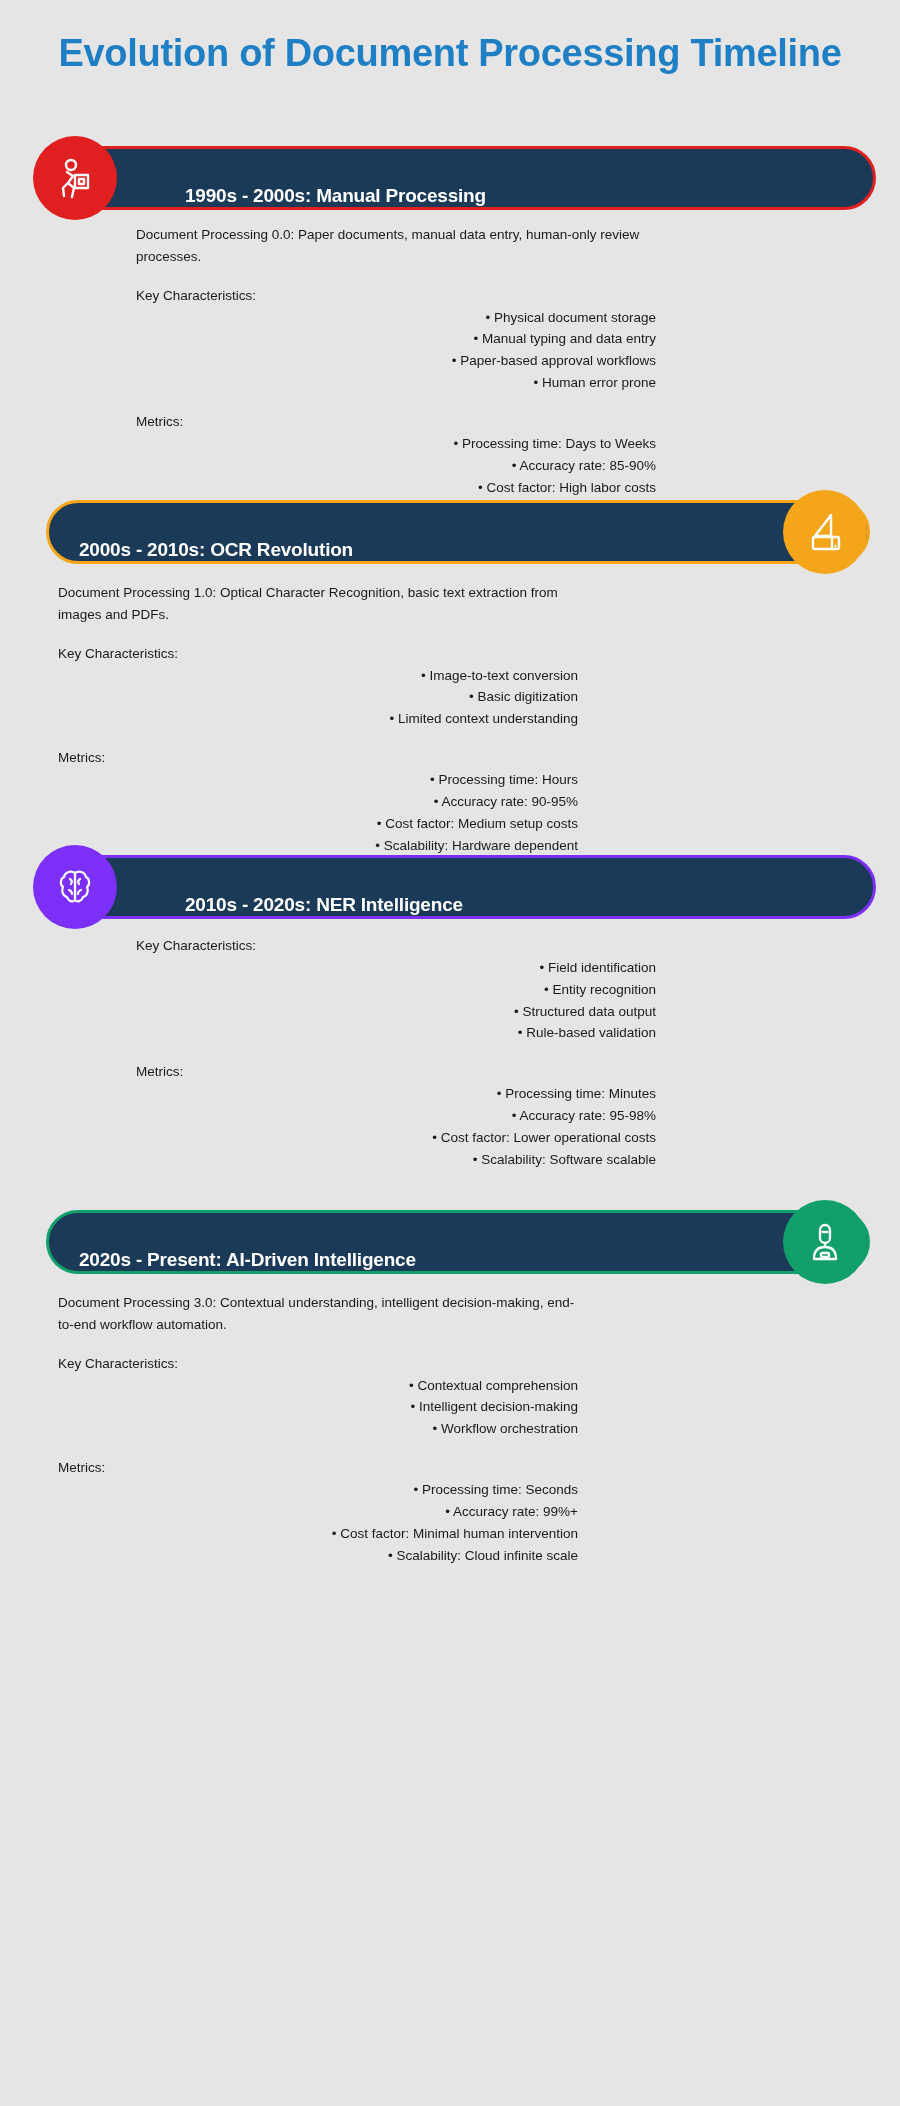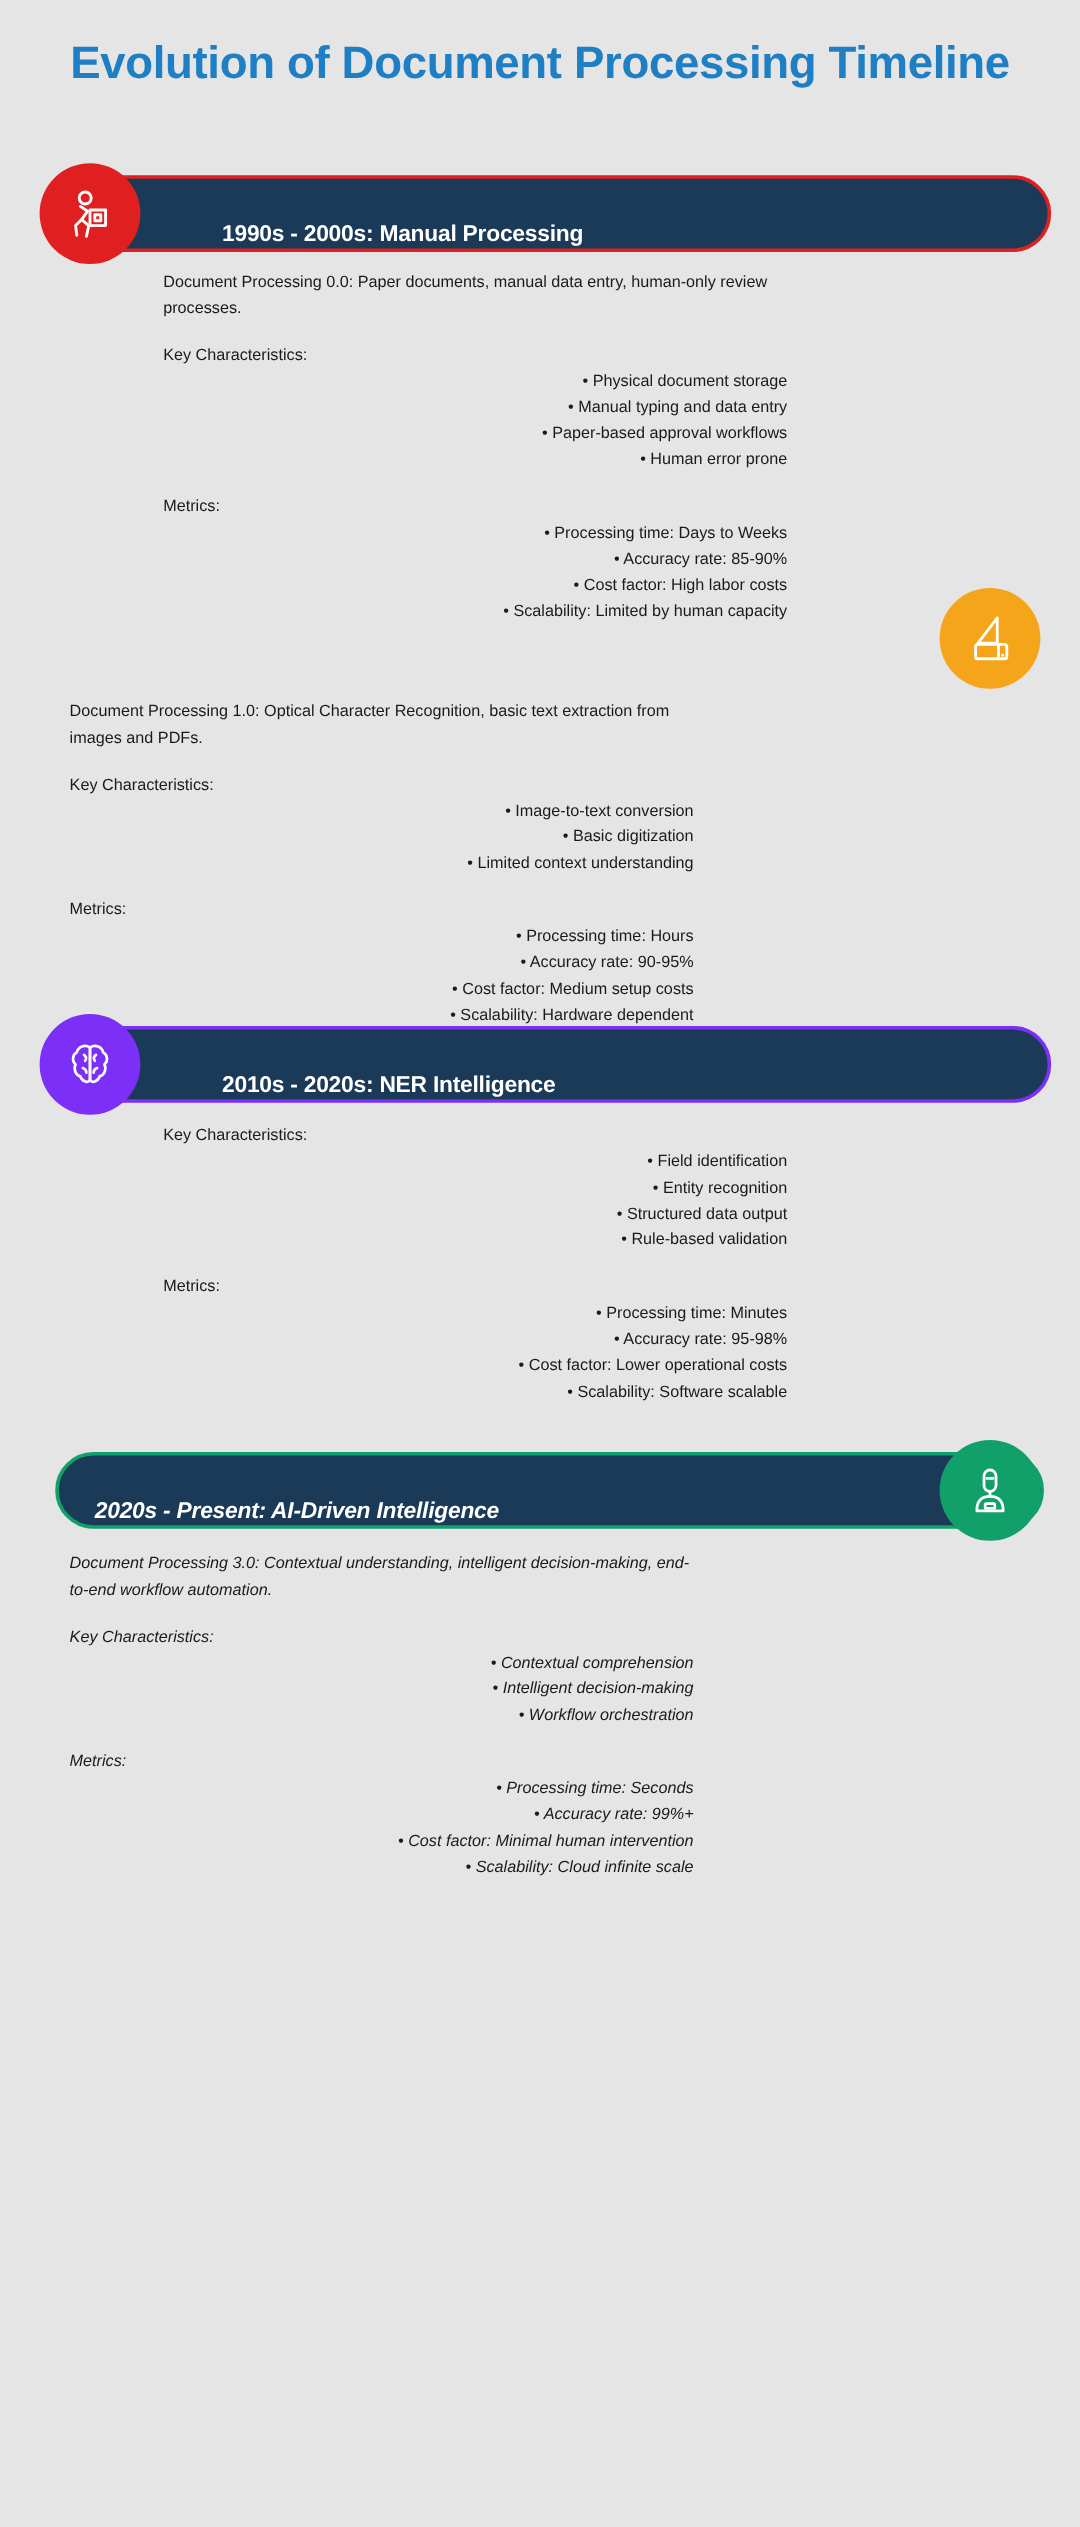--- a/index.html
+++ b/index.html
@@ -130,20 +130,23 @@
           <li>• Accuracy rate: 85-90%</li>
           <li>• Cost factor: High labor costs</li>
           <li>• Scalability: Limited by human capacity</li>
         </ul>
       </div>
     </div>
   </div>
 
   <div class="section" style="top:490px;">
     <div class="bar-row">
+      <div class="hbar right-icon" style="border-color:#f5a519;">
+        <span class="hbar-title">2000s - 2010s: OCR Revolution</span>
+      </div>
       <div class="icon-circle pos-right" style="background:#f5a519;">
         <svg width="48" height="48" viewBox="0 0 48 48" fill="none" stroke="#ffffff" stroke-width="2.4" stroke-linecap="round" stroke-linejoin="round">
           <path d="M30 7 L14 28 L30 28 Z"></path>
           <rect x="12" y="29" width="26" height="12" rx="2"></rect>
           <line x1="31" y1="29" x2="31" y2="41"></line>
           <circle cx="34.5" cy="38" r="1.2" fill="#ffffff" stroke="none"></circle>
         </svg>
       </div>
     </div>
     <div class="body-block indent-right" style="top:92px;">
@@ -199,21 +202,21 @@
         <ul class="bullets">
           <li>• Processing time: Minutes</li>
           <li>• Accuracy rate: 95-98%</li>
           <li>• Cost factor: Lower operational costs</li>
           <li>• Scalability: Software scalable</li>
         </ul>
       </div>
     </div>
   </div>
 
-  <div class="section" style="top:1200px;font-style:italic;">
+  <div class="section" style="top:1200px;">
     <div class="bar-row">
       <div class="hbar right-icon" style="border-color:#12a06a;">
         <span class="hbar-title">2020s - Present: AI-Driven Intelligence</span>
       </div>
       <div class="icon-circle pos-right" style="background:#12a06a;">
         <svg width="48" height="48" viewBox="0 0 48 48" fill="none" stroke="#ffffff" stroke-width="2.3" stroke-linecap="round" stroke-linejoin="round">
           <rect x="19" y="7" width="10" height="18" rx="5"></rect>
           <line x1="21.5" y1="14" x2="26.5" y2="14"></line>
           <line x1="24" y1="25" x2="24" y2="29"></line>
           <path d="M13 41 q0 -12 11 -12 q11 0 11 12 Z"></path>

